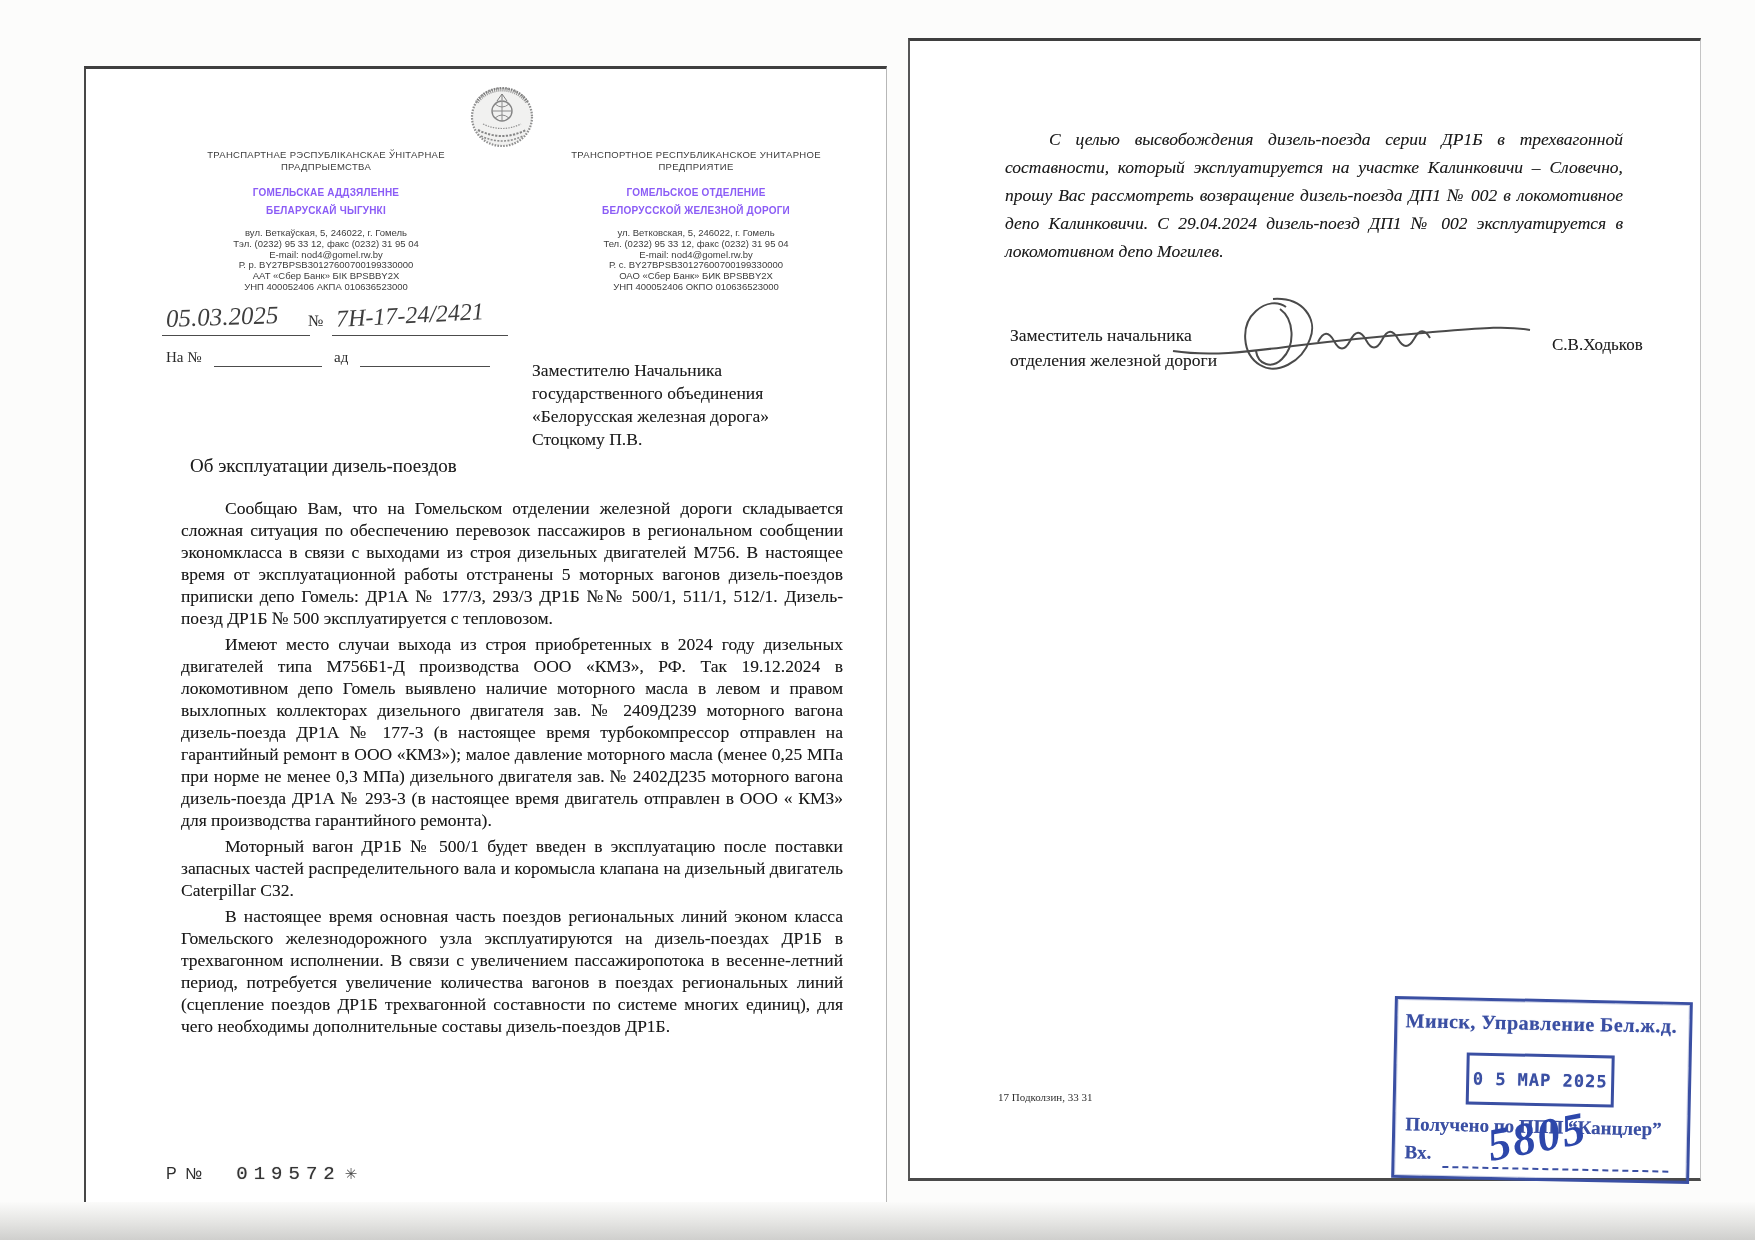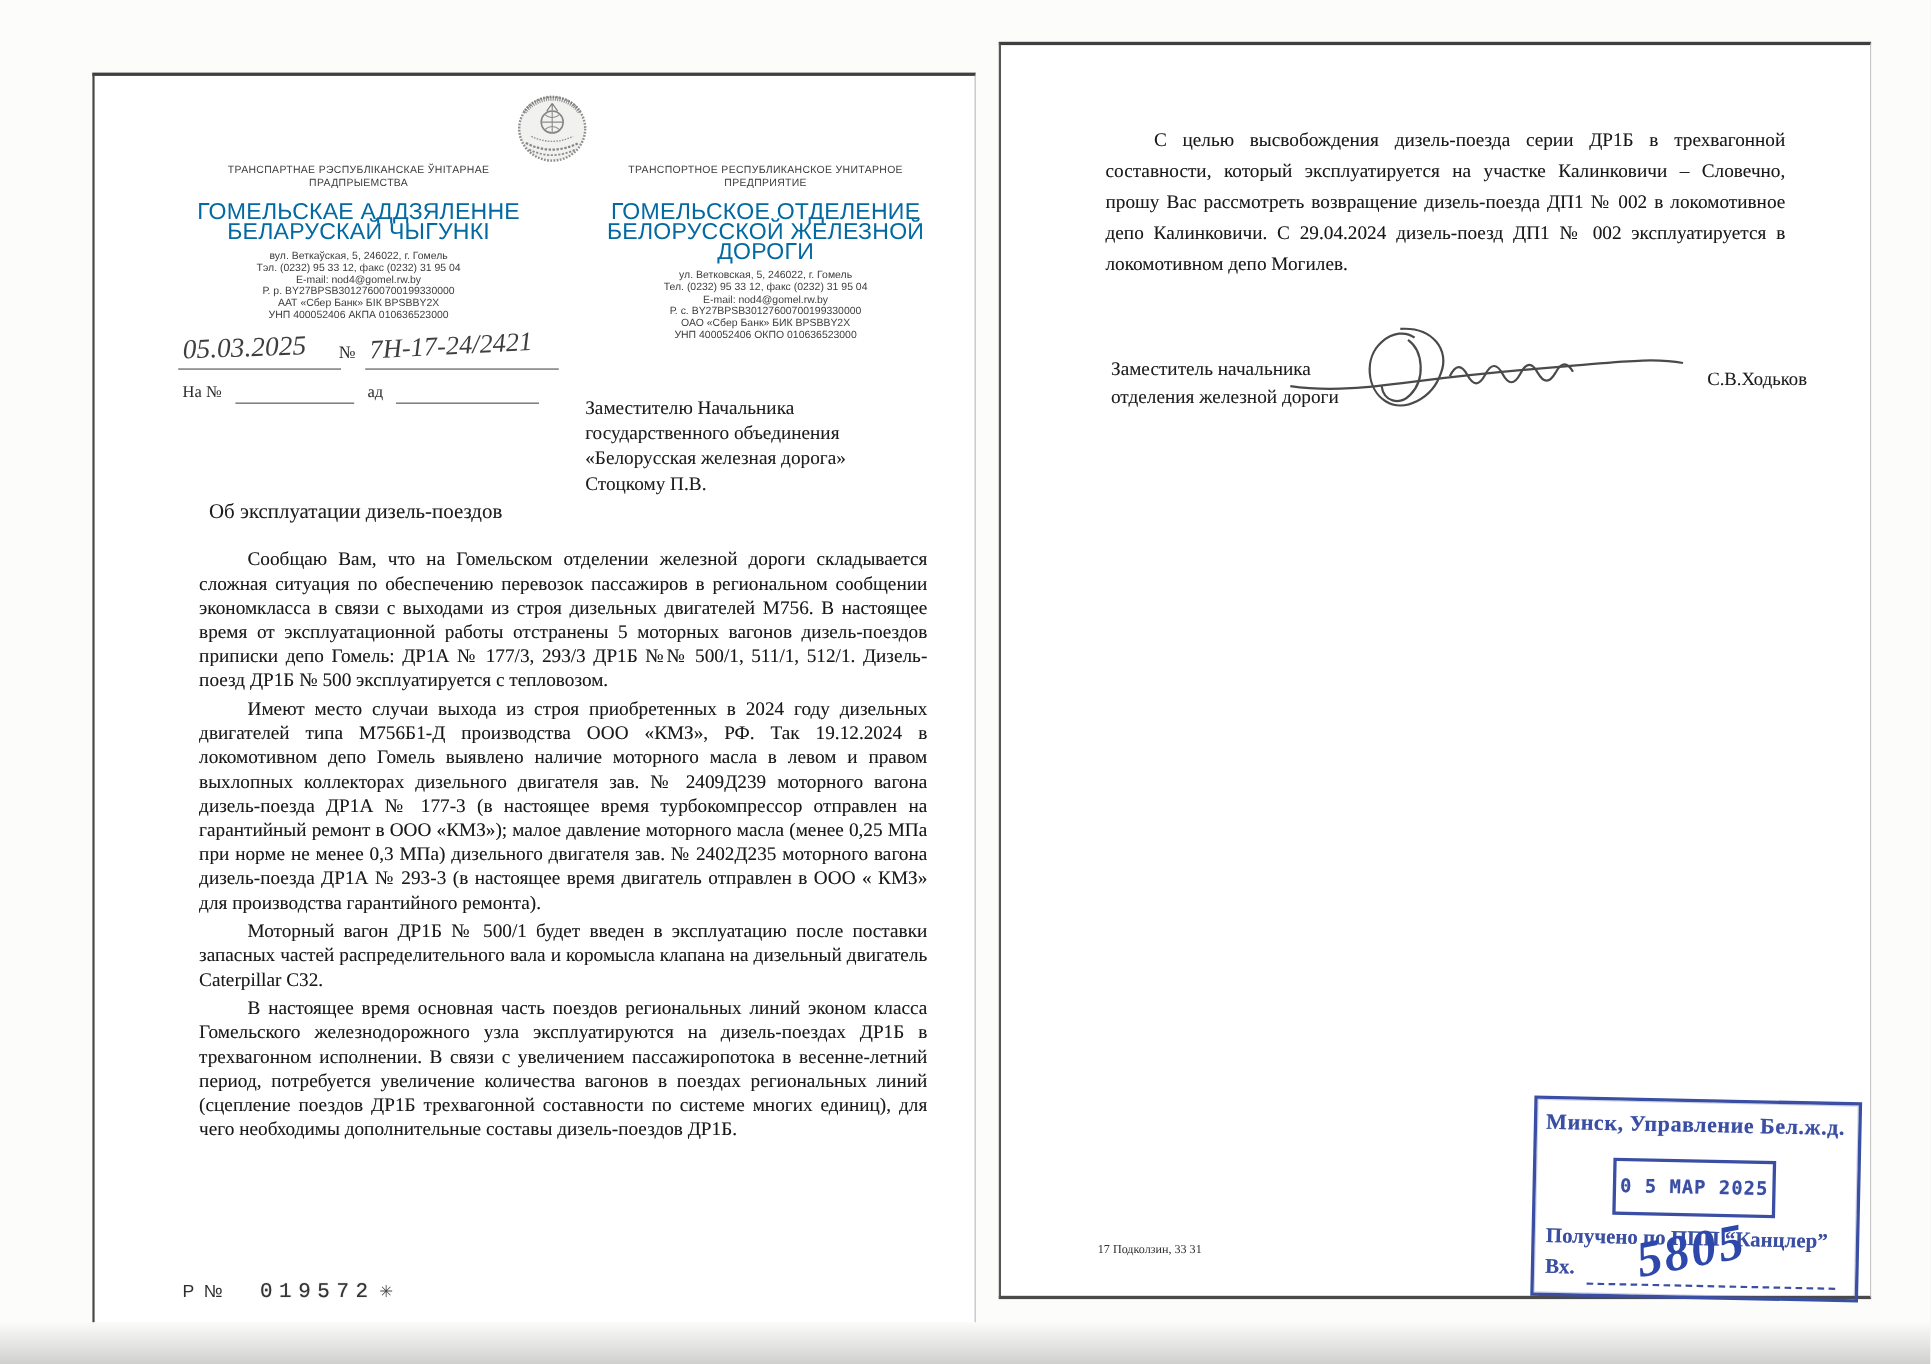--- a/index.html
+++ b/index.html
@@ -9,21 +9,21 @@
   .page-left{left:84px;top:29px;width:800px;height:1134px;
              border-top:3px solid #3f3f3f;border-left:2px solid #474747;
              border-bottom:3px solid #4a4a4a;border-right:1px solid #b7b7b7;margin-top:37px;}
   .page-right{left:908px;top:38px;width:790px;height:1137px;
              border-top:3px solid #3f3f3f;border-left:2px solid #565656;
              border-bottom:3px solid #4a4a4a;border-right:1px solid #c4c4c4;}
   .abs{position:absolute;}
   
   .lh-col{text-align:center;font-family:"Liberation Sans",sans-serif;color:#3c3c3c;}
   .lh-type{font-size:9.5px;line-height:12px;letter-spacing:.3px;}
-  .lh-org{margin-top:11px;font-size:21px;line-height:18px;font-weight:400;color:#0369a1;letter-spacing:.2px;}
+  .lh-org{margin-top:11px;font-size:10px;line-height:18px;font-weight:700;color:#8b5cf6;letter-spacing:.2px;}
   .lh-details{margin-top:8px;font-size:9.5px;line-height:10.8px;}
   
   .hw{font-family:"Liberation Serif",serif;font-style:italic;color:#3e3e3e;}
   .uline{position:absolute;height:0;border-bottom:1.5px solid #4c4c4c;}
   .plabel{font-size:15px;color:#2c2c2c;}
   
   .body-block p{margin:0 0 4px 0;font-size:17.5px;line-height:22px;text-align:justify;
                 text-indent:44px;color:#191919;text-shadow:0 0 .6px rgba(20,20,20,.35);}
   .body-block-p2 p{margin:0 0 5px 0;font-size:17.5px;line-height:28px;text-align:justify;
                 text-indent:44px;color:#191919;text-shadow:0 0 .6px rgba(20,20,20,.35);}
@@ -134,21 +134,21 @@
 
     <div class="abs" style="left:80px;top:1094px;">
       <span class="regstamp">Р №</span>
       <span class="regnum" style="margin-left:28px;">019572</span>
       <span style="font-size:15px;color:#4a4a4a;">✳</span>
     </div>
   </div>
 
   <div class="page page-right">
 
-    <div class="abs body-block-p2" style="left:95px;top:72px;width:618px;">
+    <div class="abs body-block-p2" style="left:95px;top:84px;width:618px;font-style:italic;">
       <p>С целью высвобождения дизель-поезда серии ДР1Б в трехвагонной составности, который эксплуатируется на участке Калинковичи – Словечно, прошу Вас рассмотреть возвращение дизель-поезда ДП1 № 002 в локомотивное депо Калинковичи. С 29.04.2024 дизель-поезд ДП1 № 002 эксплуатируется в локомотивном депо Могилев.</p>
     </div>
 
     <div class="abs sig-title" style="left:100px;top:282px;">
       <div>Заместитель начальника</div>
       <div>отделения железной дороги</div>
     </div>
 
     <div class="abs" style="left:258px;top:248px;width:370px;height:90px;">
       <svg width="370" height="90" viewBox="0 0 370 90">
@@ -156,21 +156,21 @@
           <path d="M5 62 C 45 68, 85 62, 125 57 S 205 48, 255 44 S 335 36, 362 41"></path>
           <path d="M105 10 C 135 8, 150 30, 142 50 C 134 74, 108 86, 92 76 C 74 65, 72 36, 88 22 C 98 13, 110 12, 118 18"></path>
           <path d="M112 20 C 126 30, 128 56, 114 70 C 104 80, 90 76, 88 62"></path>
           <path d="M150 53 q8 -16 16 -1 q8 15 16 0 q8 -16 16 -1 q8 15 16 0 q8 -16 16 -1 q8 14 16 0 q8 -15 16 -1"></path>
         </g>
       </svg>
     </div>
 
     <div class="abs sig-name" style="left:642px;top:294px;">С.В.Ходьков</div>
 
-    <div class="abs exec-note" style="left:88px;top:1050px;margin-top:39px;">17 Подколзин, 33 31</div>
+    <div class="abs exec-note" style="left:88px;top:1050px;">17 Подколзин, 33 31</div>
 
     <div class="abs stamp" style="left:483px;top:958px;width:292px;height:176px;">
       <div class="abs stamp-city" style="left:4px;top:10px;width:280px;">Минск, Управление Бел.ж.д.</div>
       <div class="abs stamp-datebox" style="left:70px;top:52px;width:142px;height:46px;">
         <div class="stamp-date" style="margin-top:13px;">0 5 МАР 2025</div>
       </div>
       <div class="abs stamp-line" style="left:10px;top:114px;">Получено по ППП “Канцлер”</div>
       <div class="abs stamp-line" style="left:10px;top:142px;">Вх.</div>
       <div class="stamp-uline" style="left:48px;top:166px;width:226px;"></div>
       <div class="abs hw-blue" style="left:92px;top:108px;">5805</div>

